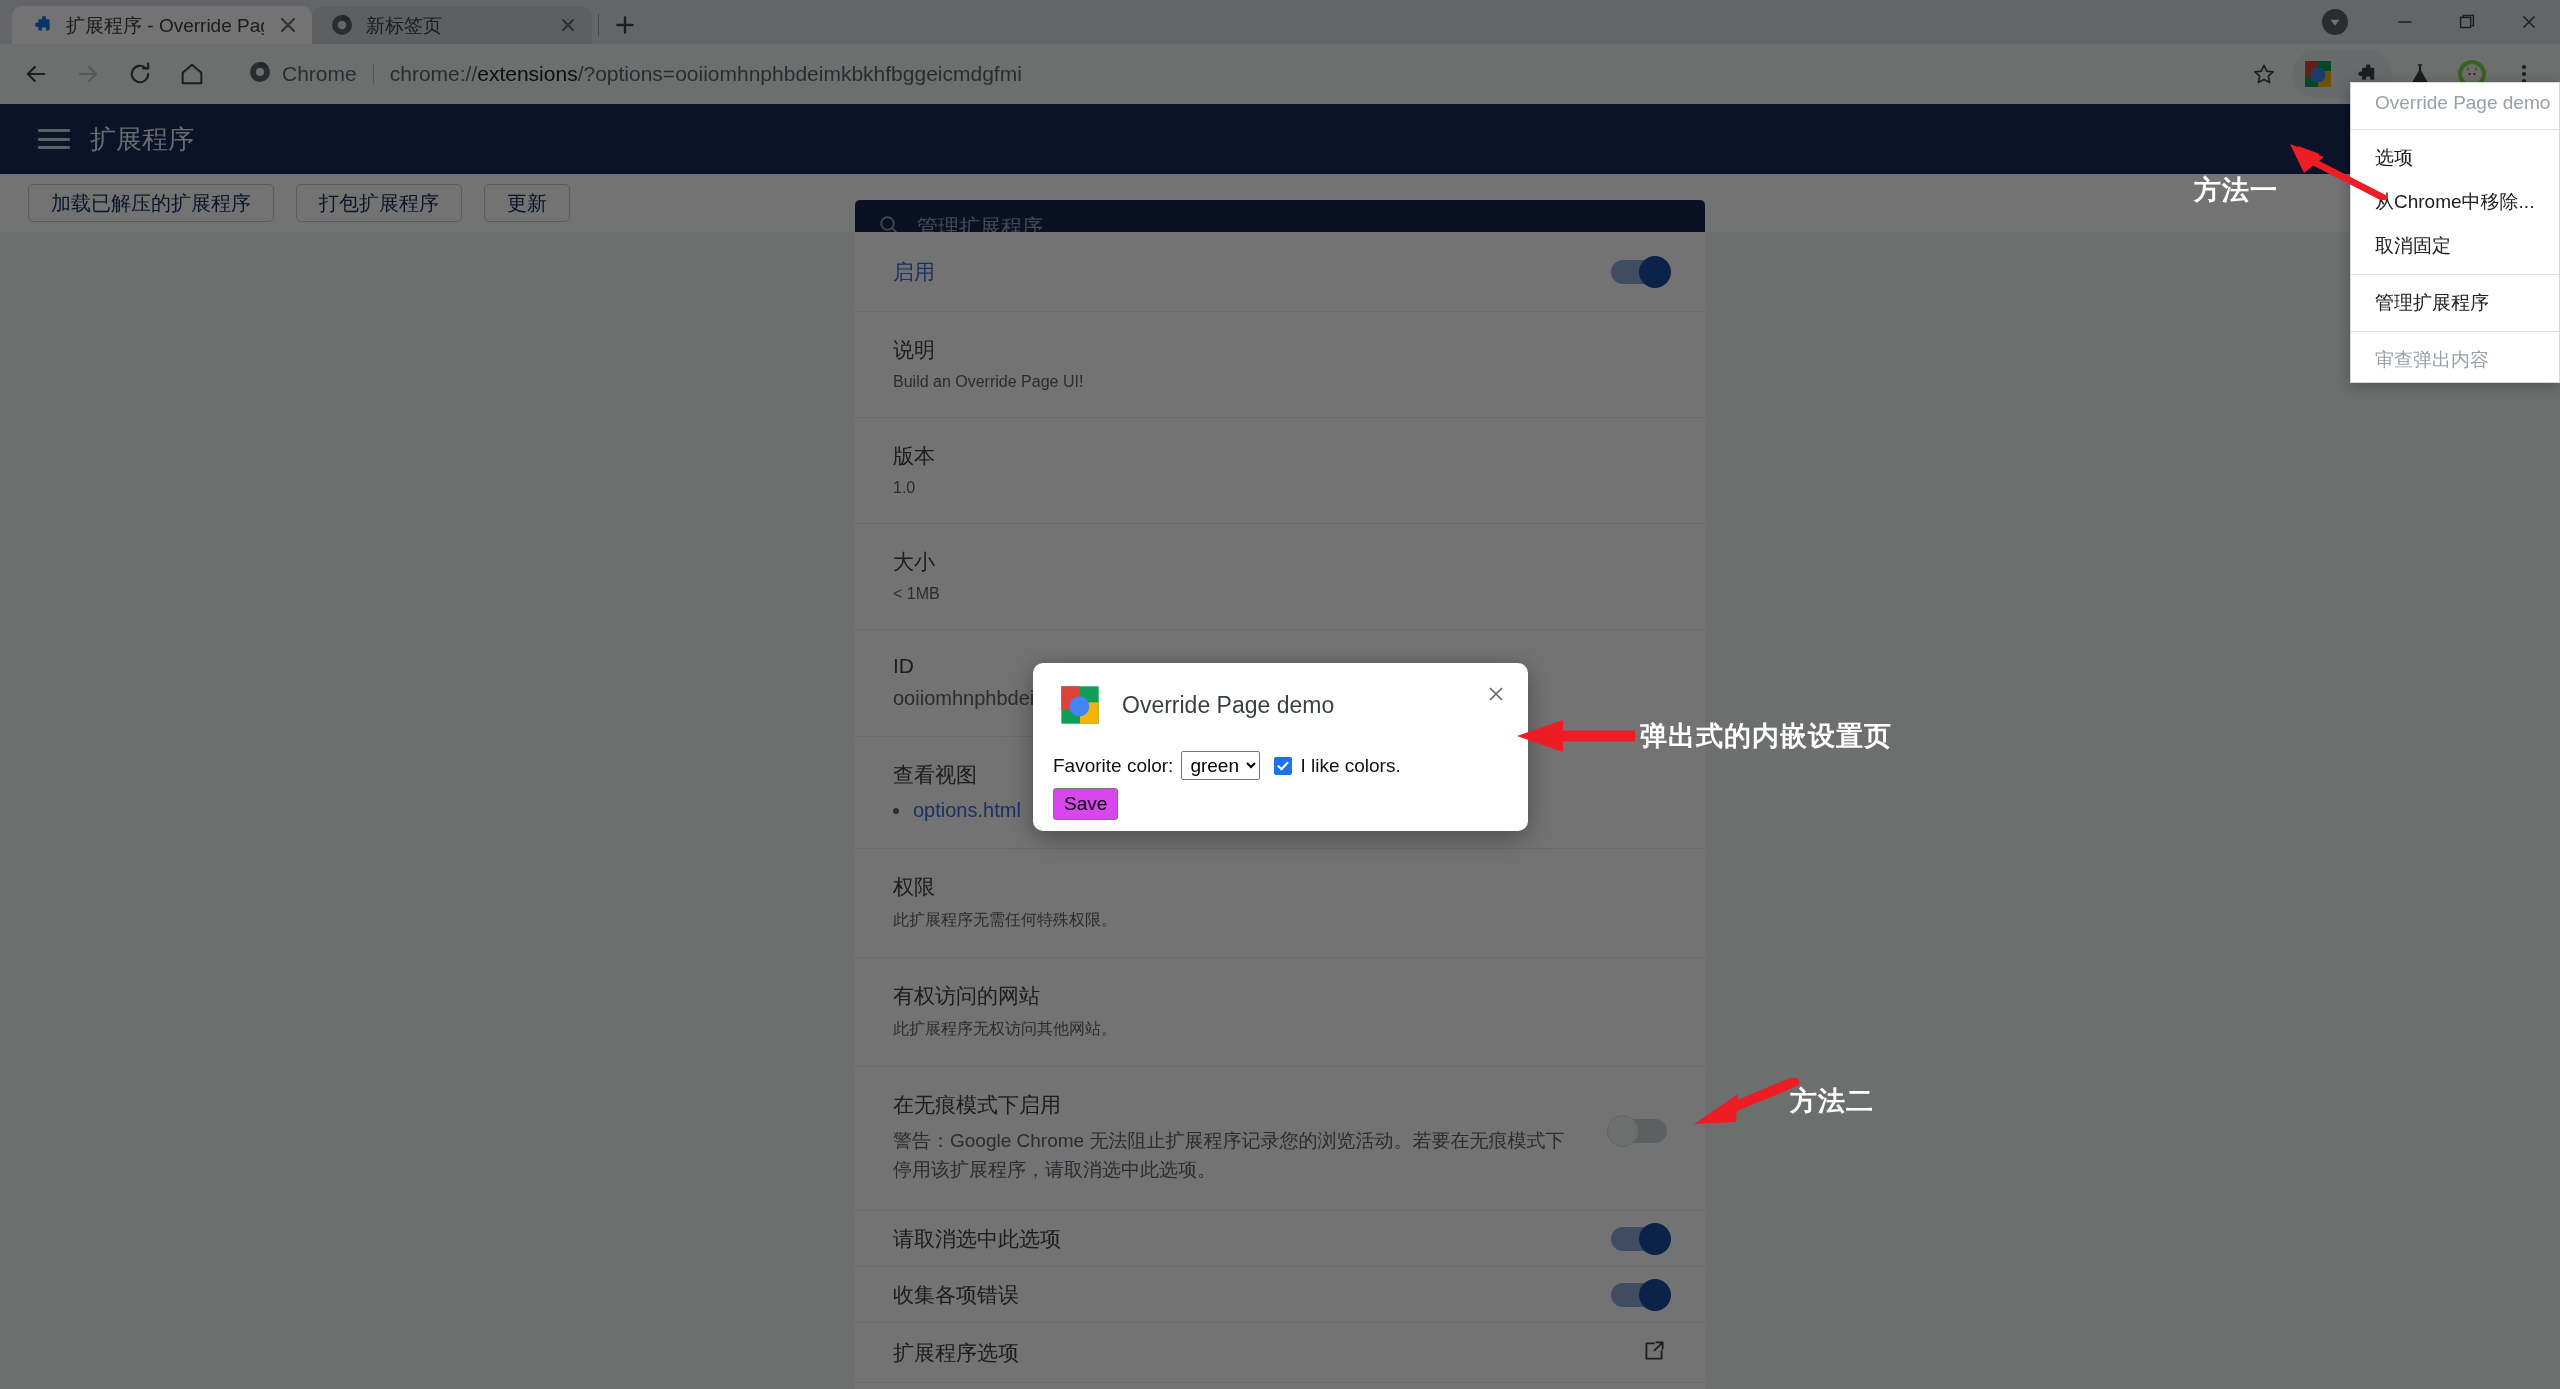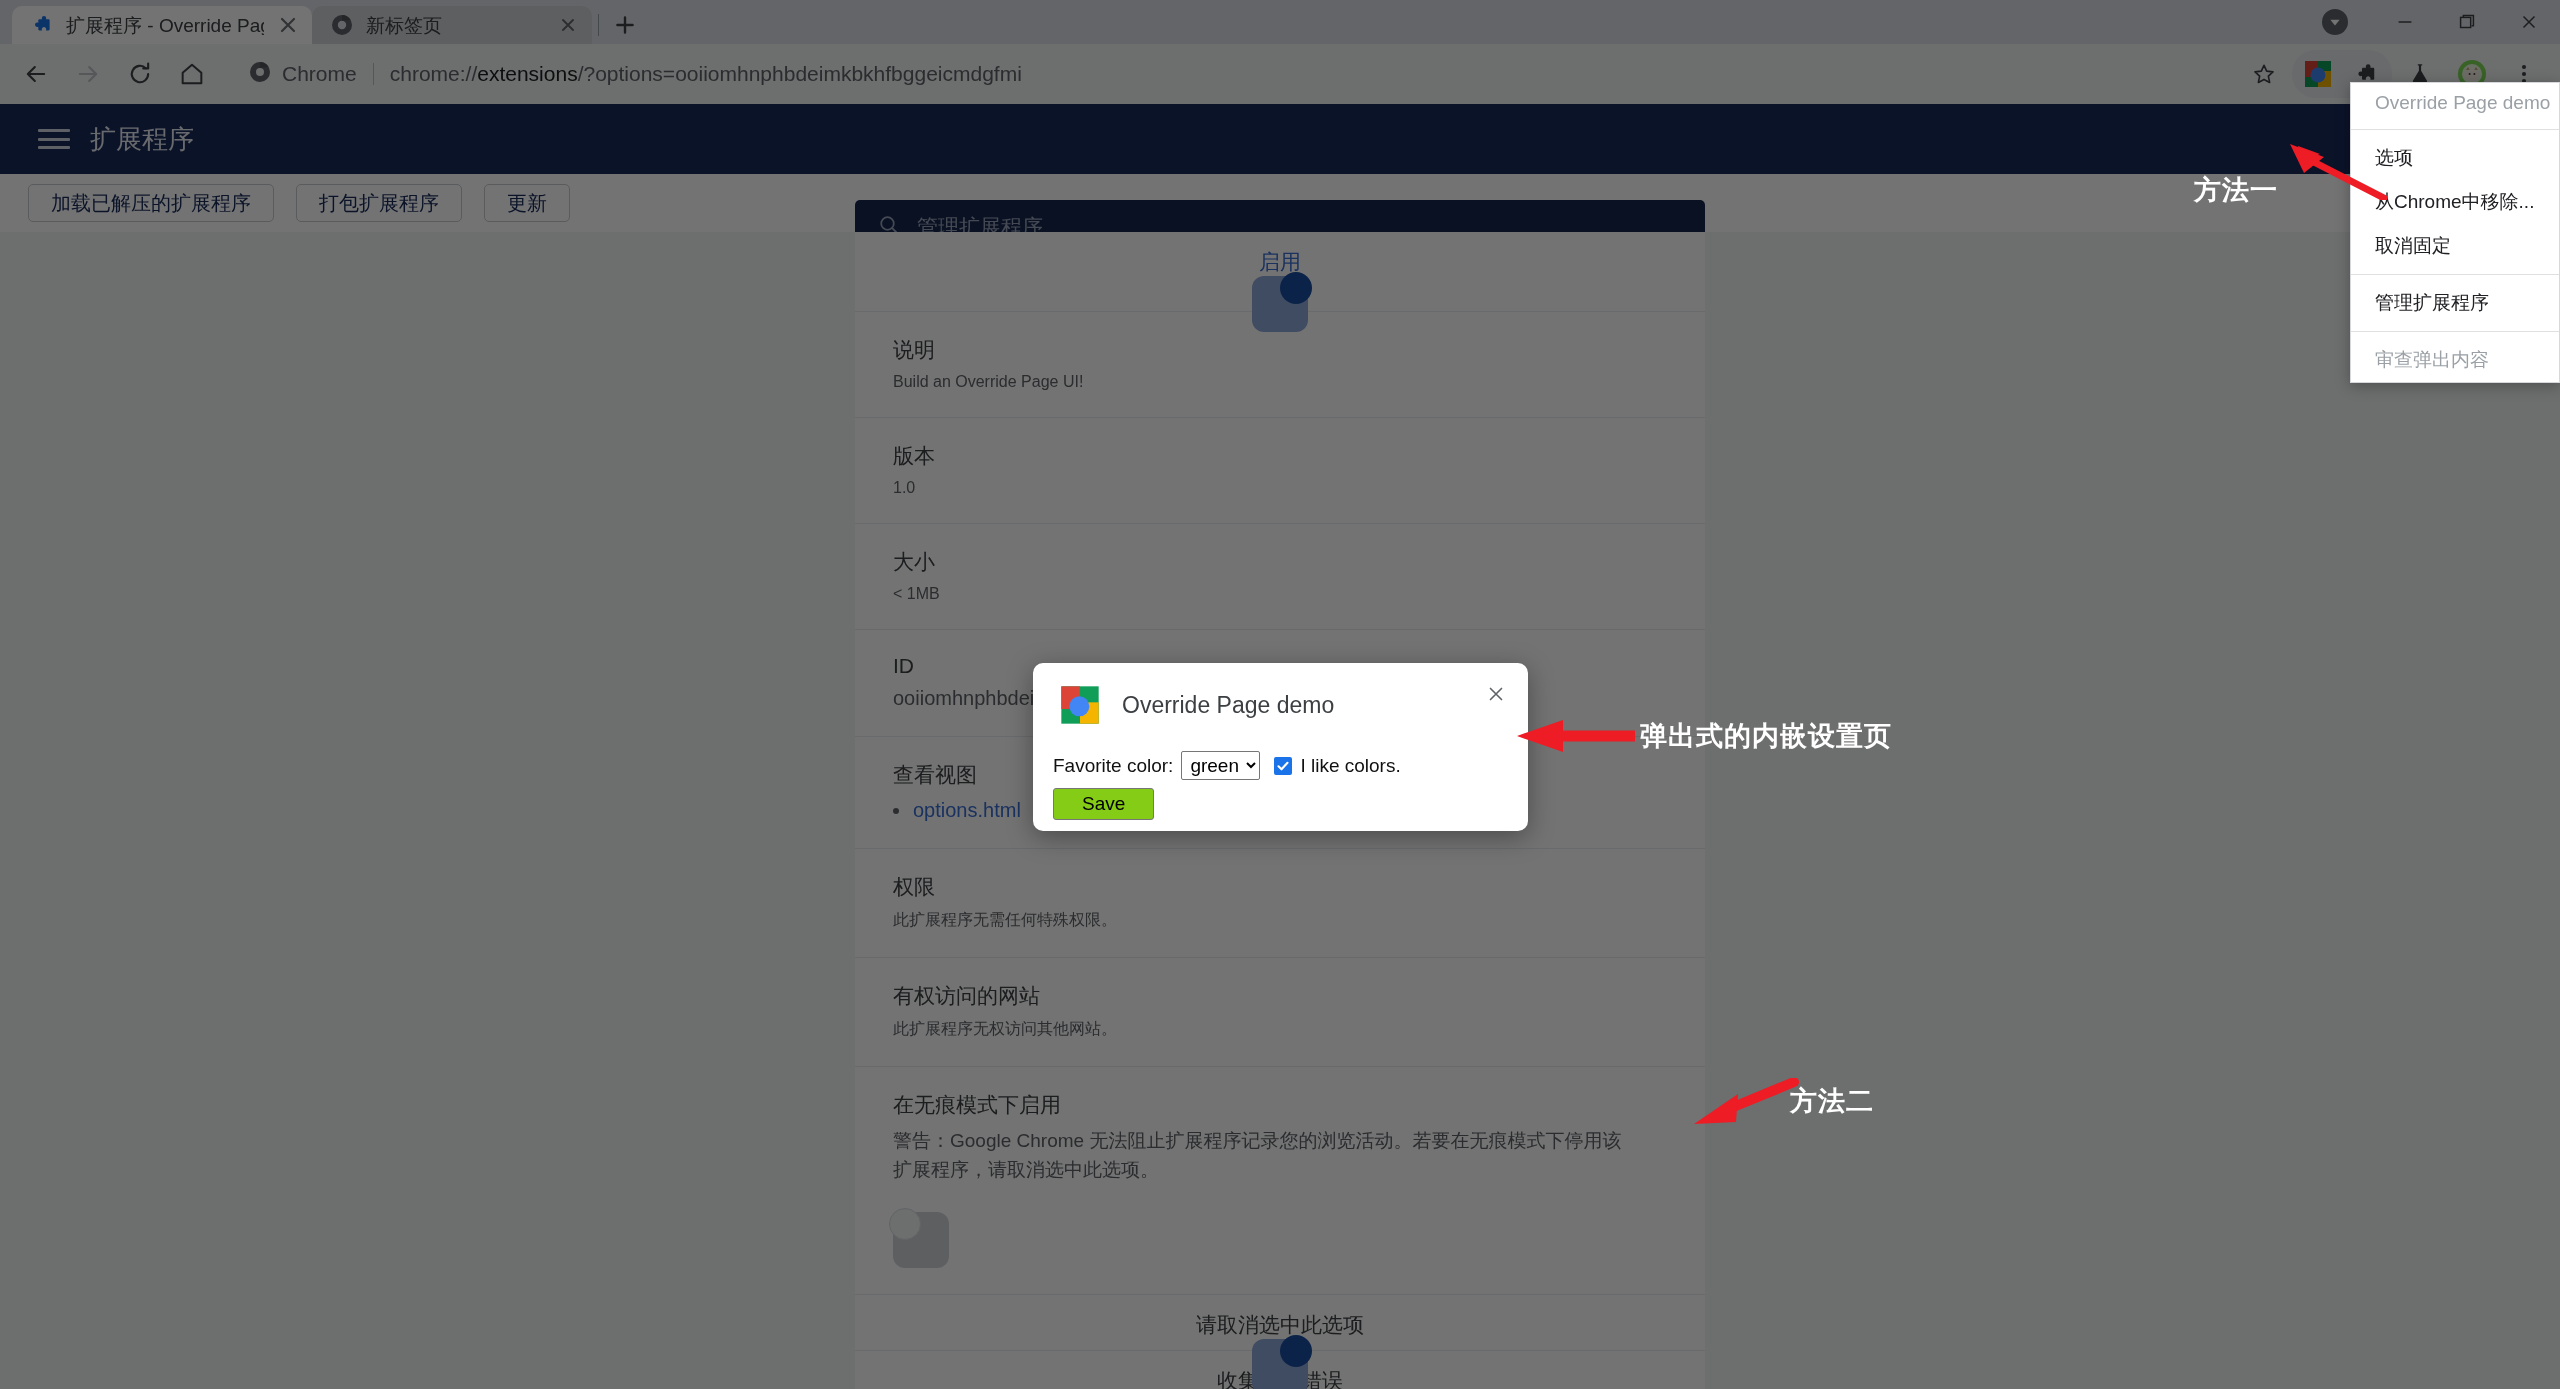--- a/index.html
+++ b/index.html
@@ -96,21 +96,21 @@
     background: #fff; color: #1a2c5b; font-size: 20px;
     padding: 0 22px; display: flex; align-items: center;
     font-family: "Liberation Sans", sans-serif;
   }
 
   .ext-body { position: relative; height: 1157px; background: #f1f3f4; }
   .detail-card {
     position: absolute; left: 855px; top: 0; width: 850px;
     min-height: 1157px; background: #ffffff;
   }
-  .row { padding: 16px 38px; border-bottom: 1px solid #e8eaed; flex-direction: column; }
+  .row { padding: 0 38px; border-bottom: 1px solid #e8eaed; }
   .row-flex { display: flex; align-items: center; justify-content: space-between; }
   .row-label { font-size: 21px; color: #3c4043; }
   .row-label.link-blue { color: #3b6fd4; }
   .row-val { font-size: 16px; color: #5f6368; margin-top: 9px; }
   .row-val.mono { font-size: 20px; }
   .row-sub { font-size: 19px; color: #5f6368; line-height: 1.5; margin-top: 8px; }
   .blue-link { color: #3b6fd4; text-decoration: none; font-size: 20px; }
 
   .toggle { width: 56px; height: 24px; border-radius: 12px; position: relative; flex: 0 0 56px; }
   .toggle.on  { background: #8fa8d9; }
@@ -151,21 +151,21 @@
     font-family: "Liberation Sans", sans-serif; font-size: 19px;
     padding: 2px 4px; border: 1px solid #767676; background: #fff; border-radius: 2px;
   }
   .cb {
     width: 18px; height: 18px; background: #1a73e8; border-radius: 2px;
     display:flex; align-items:center; justify-content:center; margin-left: 6px;
   }
   .cb-label { font-size: 19px; color: #111; }
   .save-btn {
     margin-top: 8px; font-family: "Liberation Sans", sans-serif; font-size: 19px;
-    padding: 4px 28px; border: 1px solid #767676; background: #84cc16; border-radius: 3px;
+    padding: 4px 10px; border: 1px solid #767676; background: #d946ef; border-radius: 3px;
     color: #000;
   }
 
   
   .ctx-menu {
     position: absolute; left: 2350px; top: 82px; width: 210px;
     background: #ffffff; border: 1px solid #d6d8db;
     box-shadow: 0 3px 14px rgba(0,0,0,.28);
     z-index: 70; padding: 0;
   }

